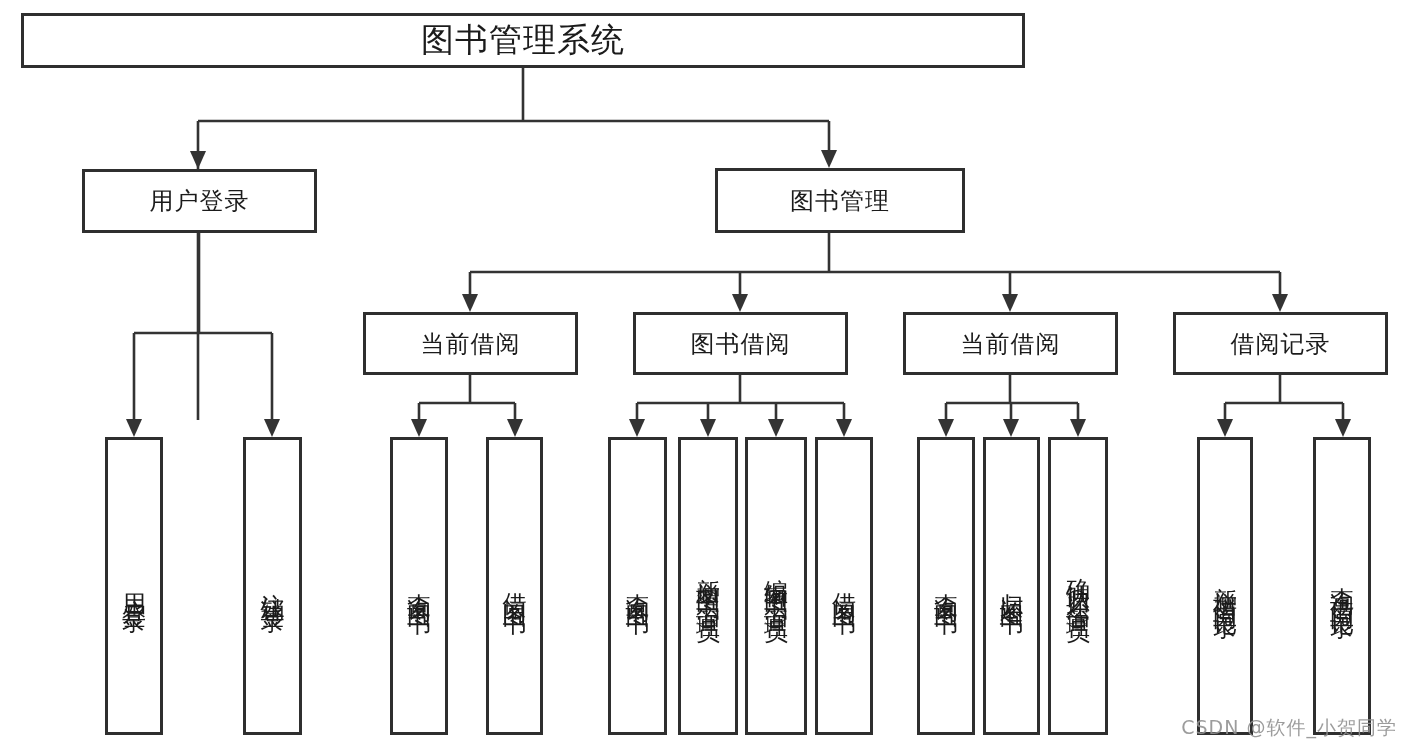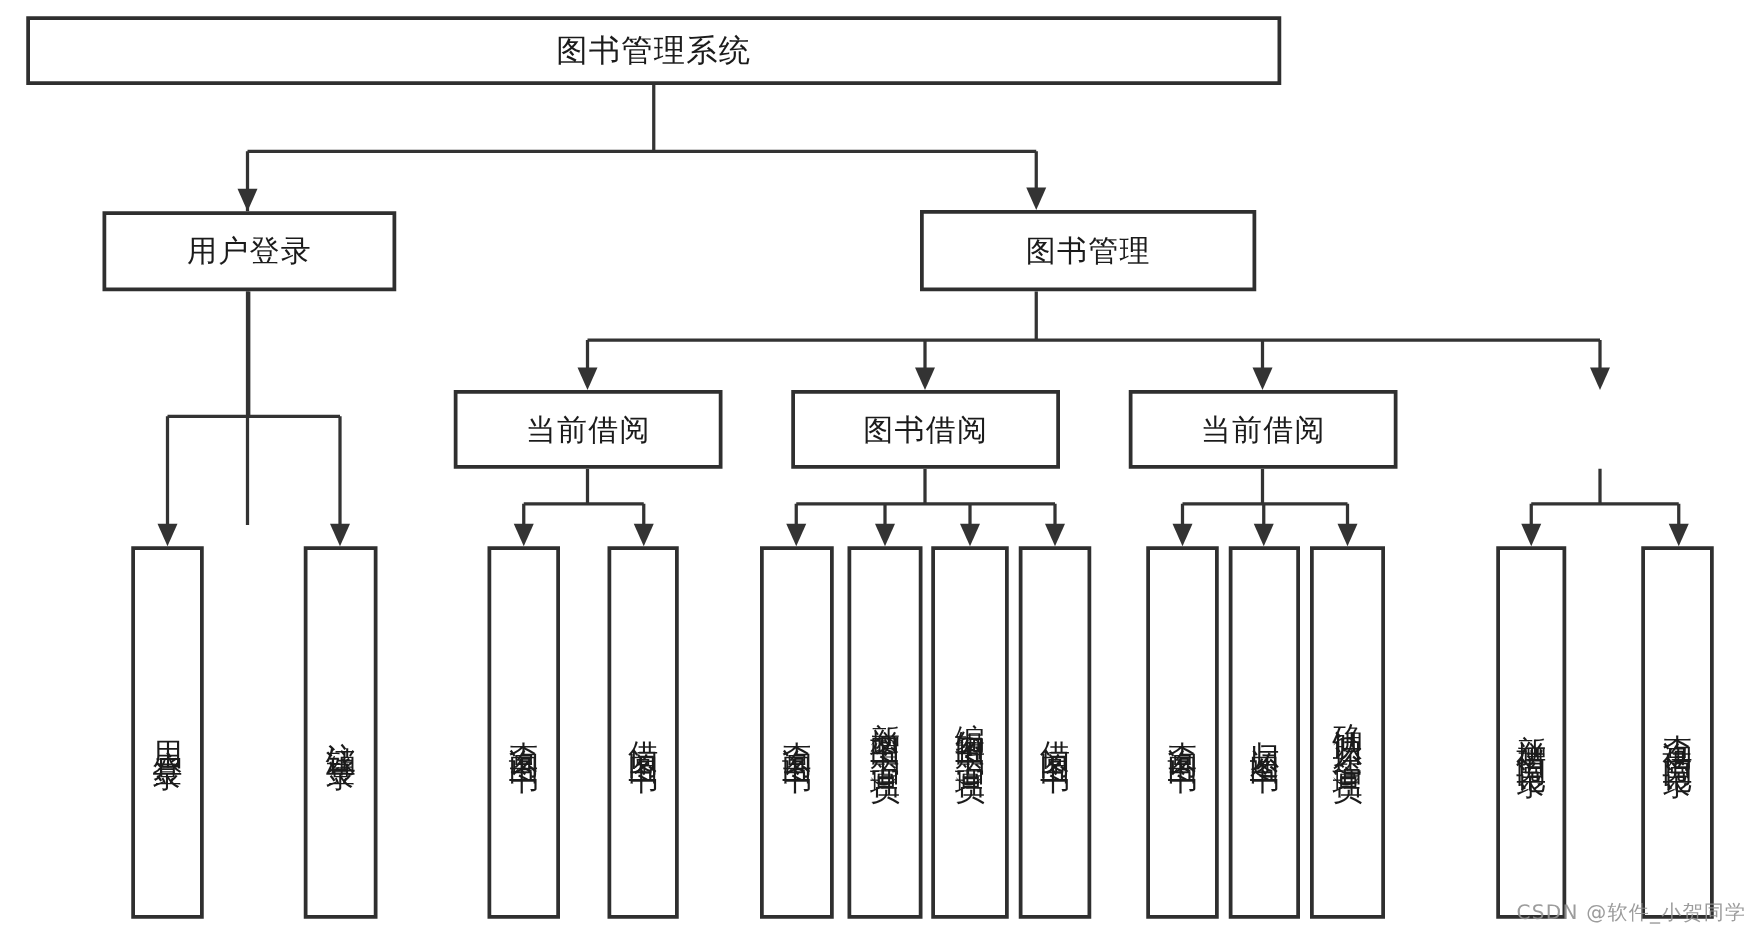--- a/index.html
+++ b/index.html
@@ -8,27 +8,27 @@
     font-family:"DejaVu Sans","Liberation Sans",sans-serif;overflow:hidden;
   }
   .wires{position:absolute;left:0;top:0;width:1405px;height:747px;}
   .wires path{stroke:#333333;stroke-width:2.6;fill:none;}
   .wires polygon{fill:#333333;stroke:none;}
   .node{
     position:absolute;box-sizing:border-box;border:3px solid #2f2f2f;background:#ffffff;
     display:flex;align-items:center;justify-content:center;color:#1b1b1b;
   }
   .node.h span{font-size:24px;letter-spacing:1px;white-space:nowrap;}
-  .node.rootbox span{font-size:25px;}
+  .node.rootbox span{font-size:33px;}
   .node.v span{
     writing-mode:vertical-rl;text-orientation:mixed;
     font-size:24px;letter-spacing:6px;line-height:1;white-space:nowrap;
   }
   .watermark{
-    position:absolute;right:8px;bottom:6px;font-size:16px;letter-spacing:1px;
+    position:absolute;right:8px;bottom:6px;font-size:19px;letter-spacing:1px;
     color:rgba(145,145,145,0.9);white-space:nowrap;text-align:right;
   }
 </style>
 </head>
 <body>
 
 <div class="stage">
 
   <svg class="wires" viewBox="0 0 1405 747" xmlns="http://www.w3.org/2000/svg">
 
@@ -66,32 +66,35 @@
     <polygon points="1335,419 1351,419 1343,437"></polygon>
   </svg>
 
   <div class="node h rootbox" style="left:21px;top:13px;width:1004px;height:55px">
     <span>图书管理系统</span>
   </div>
 
   <div class="node h" style="left:82px;top:169px;width:235px;height:64px">
     <span>用户登录</span>
   </div>
-  <div class="node h" style="left:736px;top:168px;width:269px;height:65px">
+  <div class="node h" style="left:715px;top:168px;width:250px;height:65px">
     <span>图书管理</span>
   </div>
 
   <div class="node h" style="left:363px;top:312px;width:215px;height:63px">
     <span>当前借阅</span>
   </div>
   <div class="node h" style="left:903px;top:312px;width:215px;height:63px">
     <span>当前借阅</span>
   </div>
   <div class="node h" style="left:633px;top:312px;width:215px;height:63px">
     <span>图书借阅</span>
+  </div>
+  <div class="node h" style="left:1173px;top:312px;width:215px;height:63px">
+    <span>借阅记录</span>
   </div>
 
   <div class="node v" style="left:105px;top:437px;width:58px;height:298px">
     <span>用户登录</span>
   </div>
   <div class="node v" style="left:243px;top:437px;width:59px;height:298px">
     <span>注销登录</span>
   </div>
 
   <div class="node v" style="left:390px;top:437px;width:58px;height:298px">

